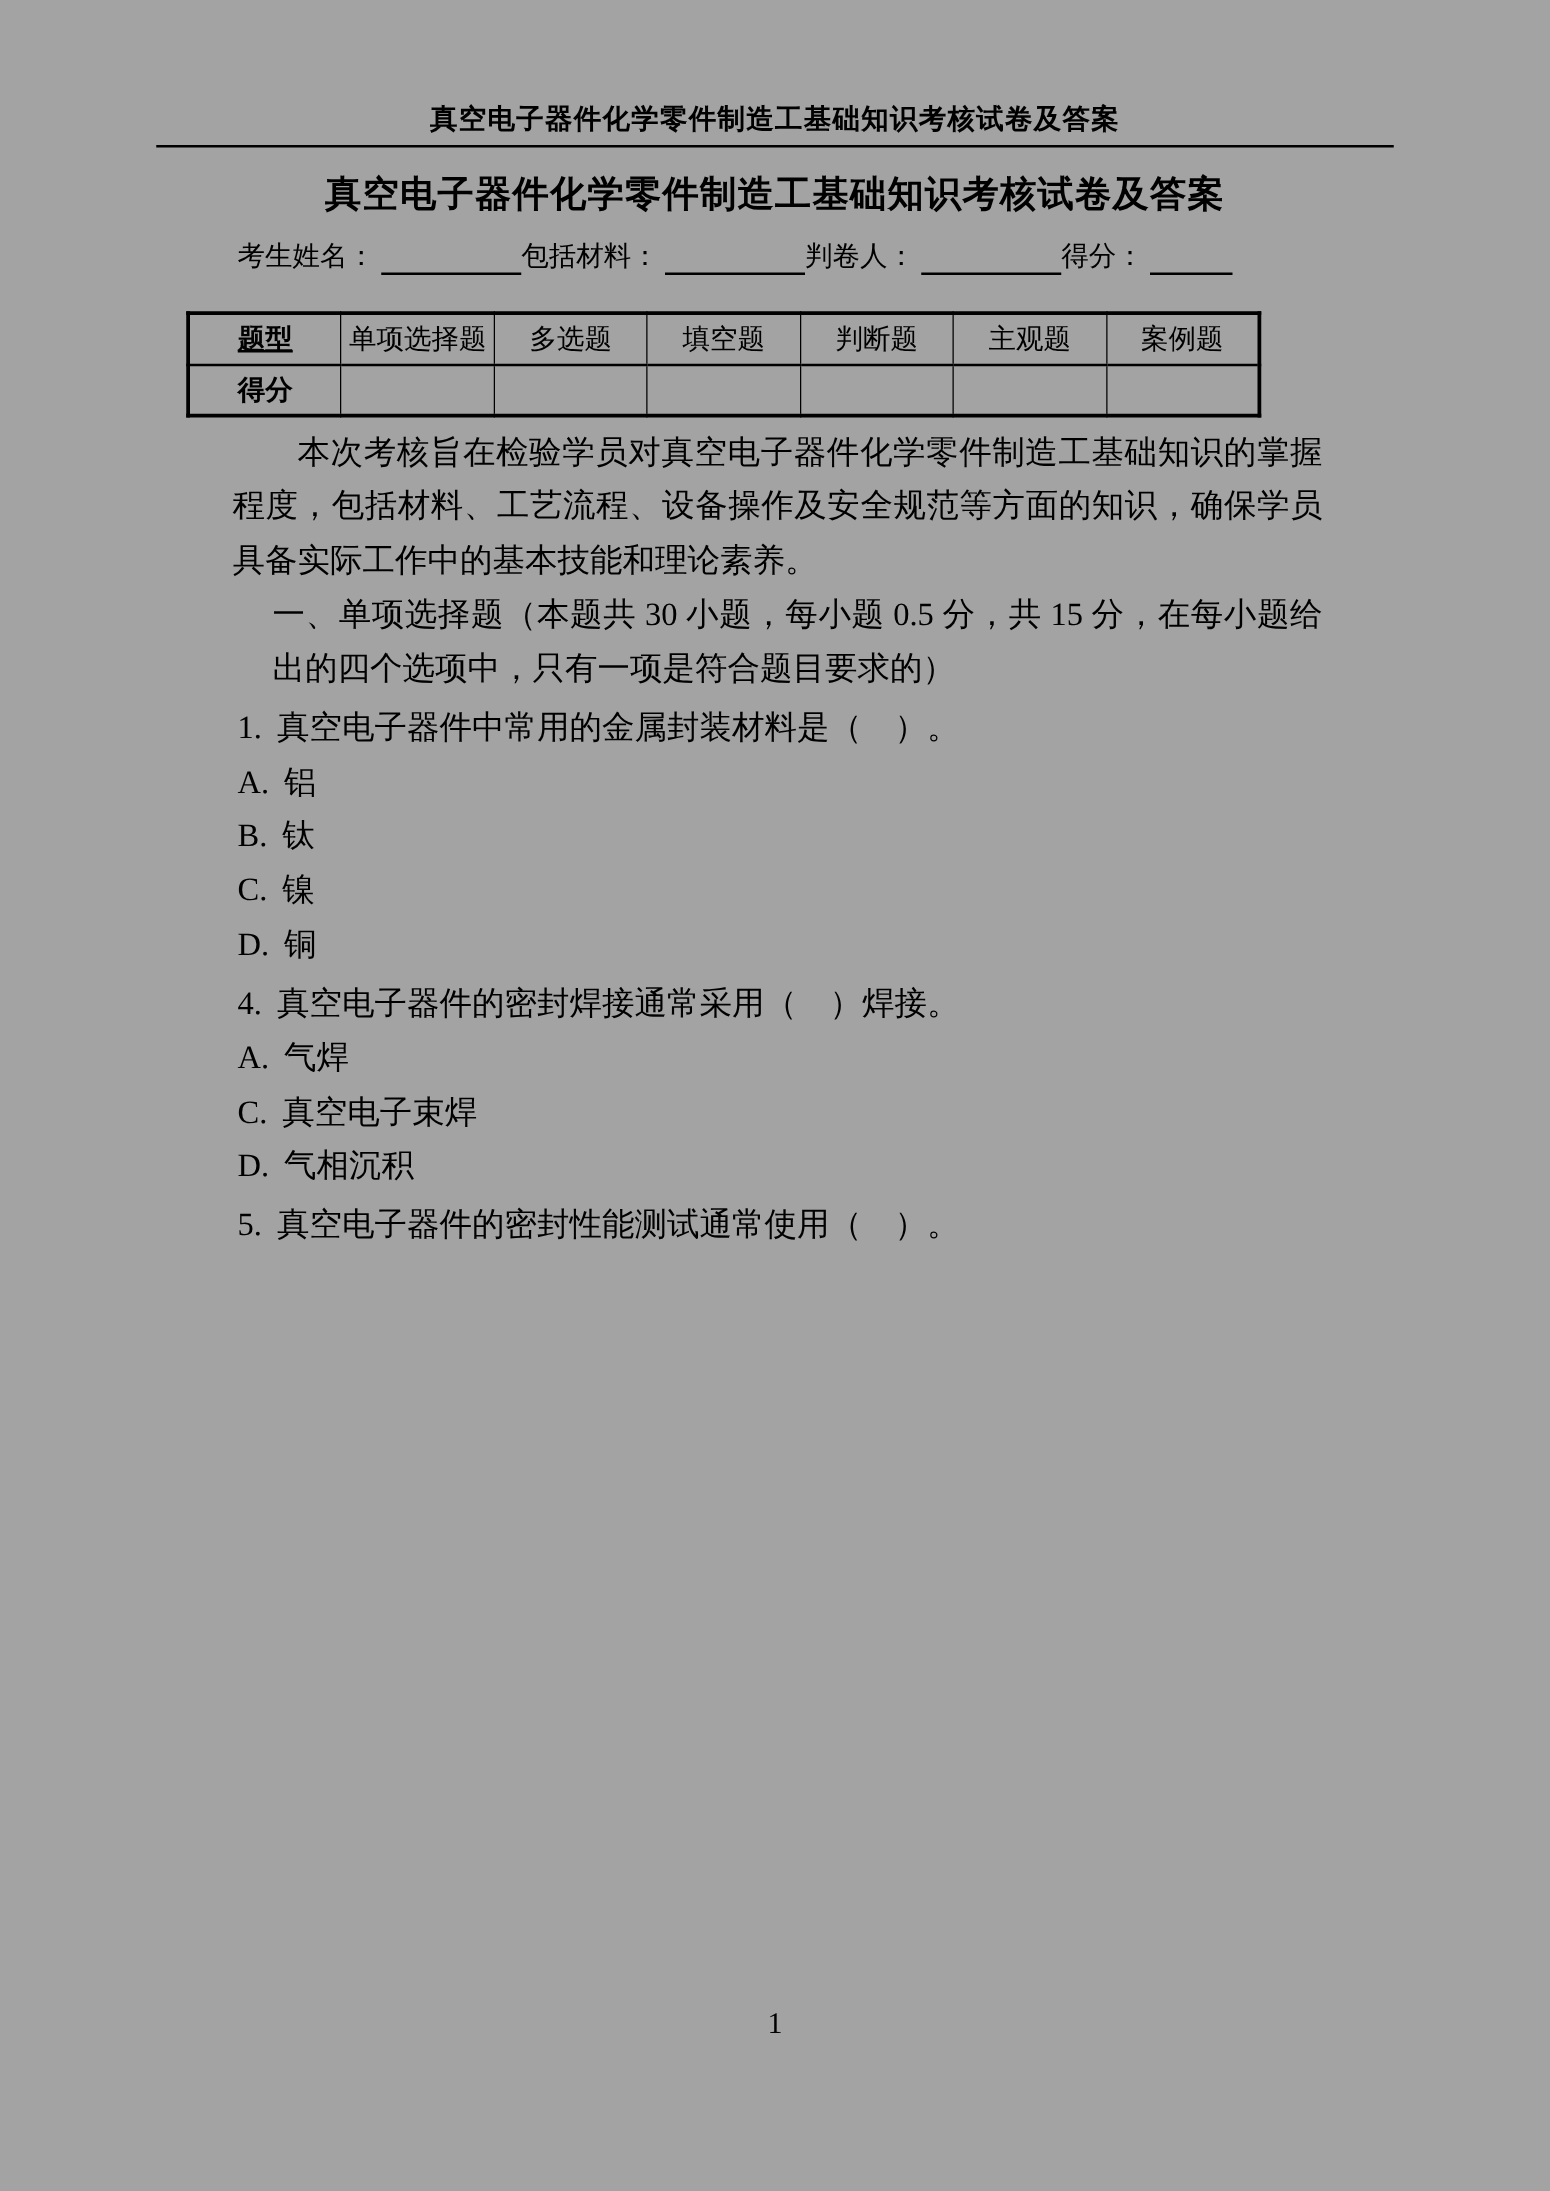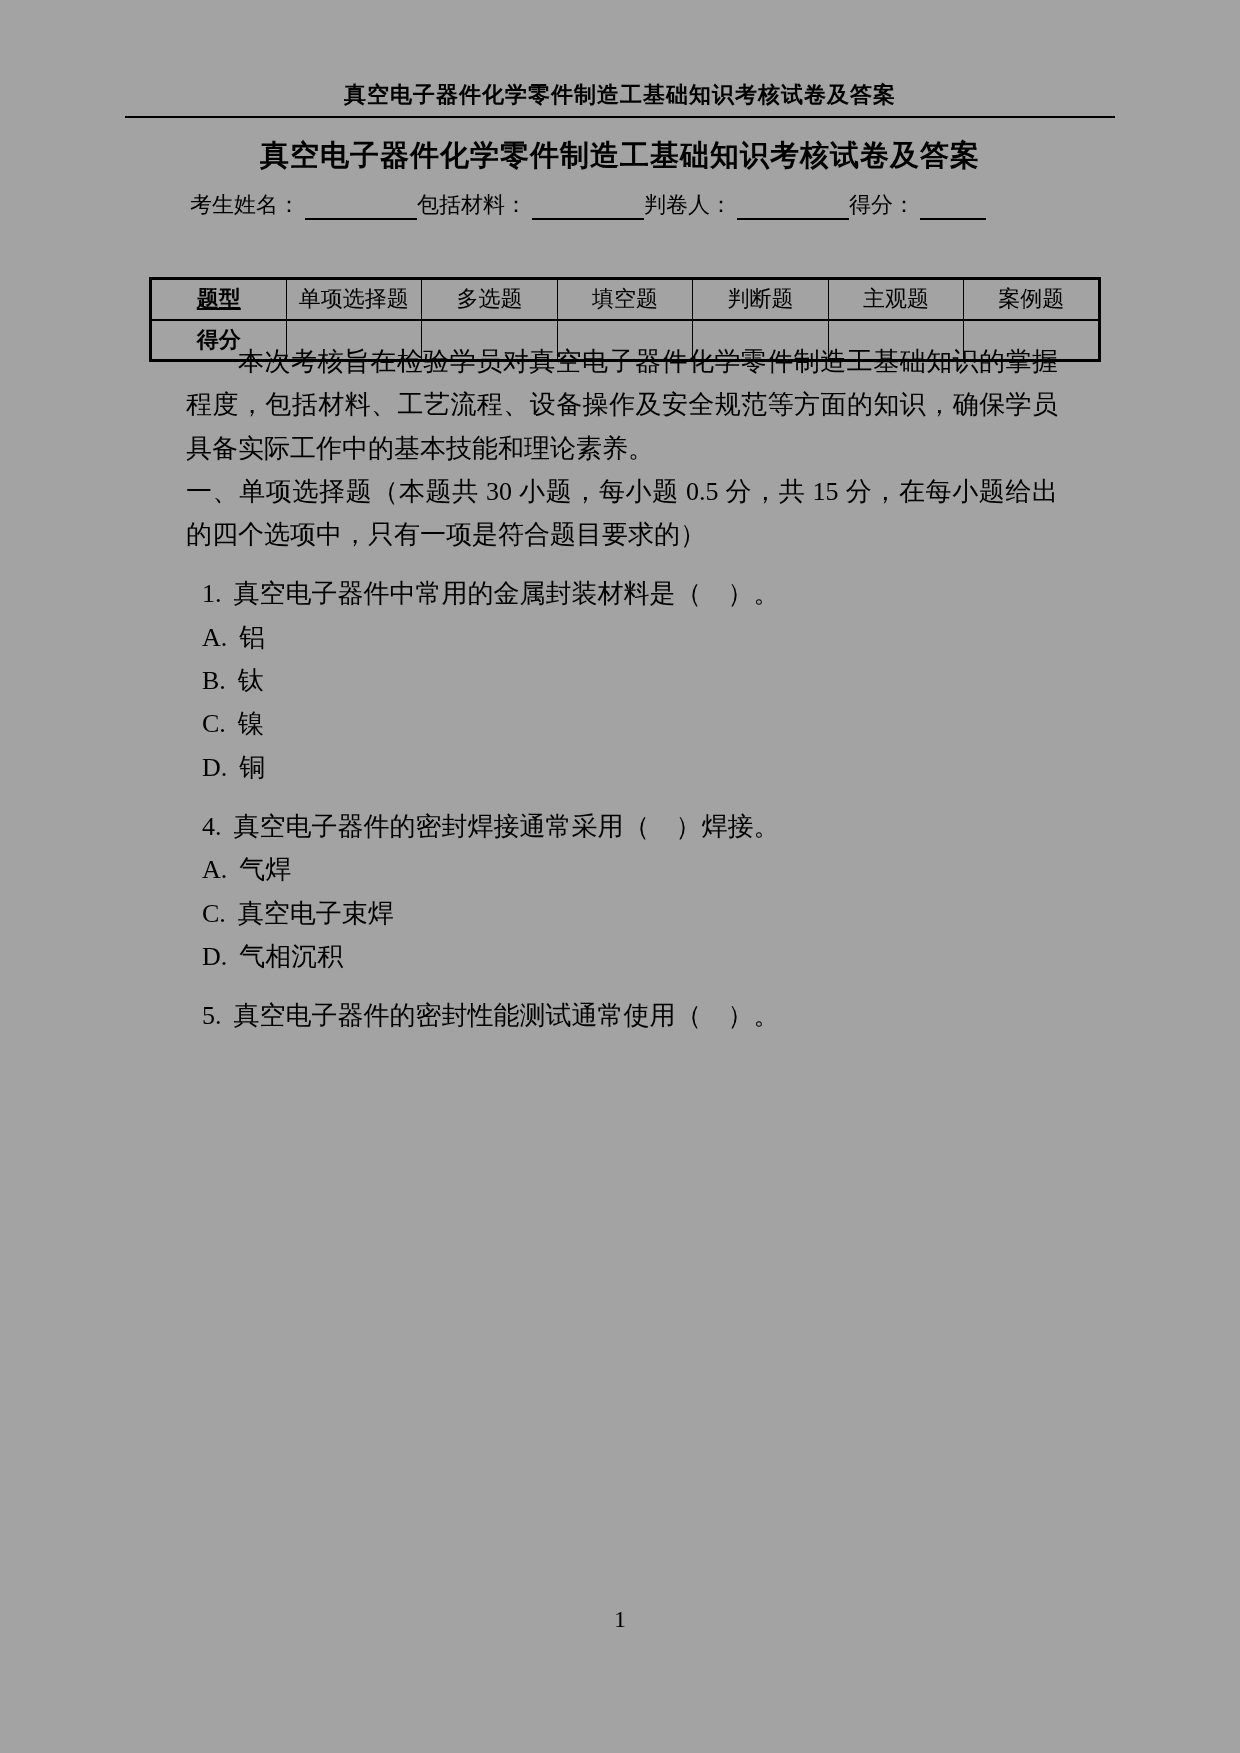--- a/index.html
+++ b/index.html
@@ -47,45 +47,44 @@
   .info-field { display: flex; align-items: flex-end; }
   .blank-line {
     display: inline-block; width: 112px; height: 26px;
     border-bottom: 2px solid #000; margin-left: 5px;
   }
   .info-field.short .blank-line { width: 66px; }
 
   
   .score-table {
     position: absolute; top: 249px; left: 149px;
-    width: 952px;
+    width: 860px;
     border-collapse: collapse;
     border: 3px solid #000;
     table-layout: fixed;
     font-family: Liberation Sans, sans-serif;
     font-size: 22px;
-    margin-top: 28px;
   }
   .score-table td {
     border: 1.6px solid #000;
     height: 41px;
     text-align: center; vertical-align: middle;
   }
   .score-table tr:first-child td { border-bottom: 2.6px solid #000; }
   .score-table td.row-label { font-weight: bold; }
   .score-table td.row-label .underlined { text-decoration: underline; }
 
   
   .body-flow {
     position: absolute; top: 340px; left: 186px; width: 872px;
     font-size: 26px; line-height: 43.3px;
   }
   .intro-paragraph { text-indent: 2em; text-align: justify; }
-  .section-heading { text-align: justify; }
-  .question-block { margin: 16px; }
+  .section-heading { text-align: justify; margin-left: 32px; }
+  .question-block { margin: 4px; }
   .q-num, .opt-label { margin-right: 12px; }
 
   
   .page-number {
     position: absolute; top: 1606px; left: 0; width: 100%;
     text-align: center; font-size: 24px;
   }
 </style>
 </head>
 <body>

